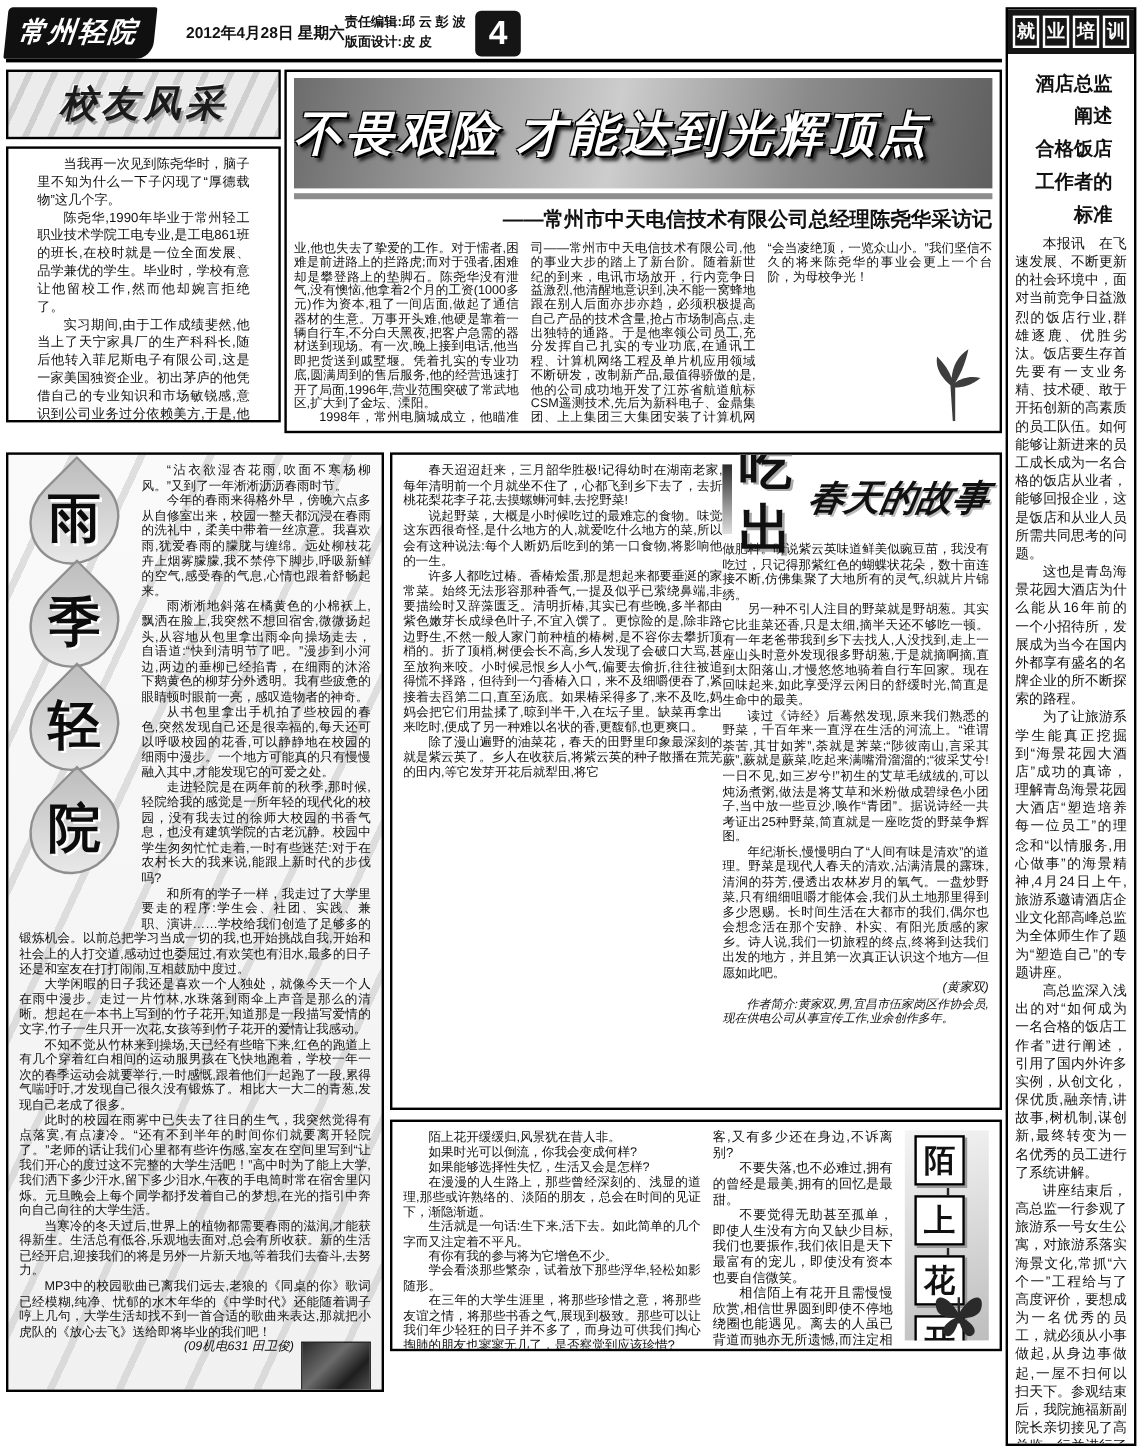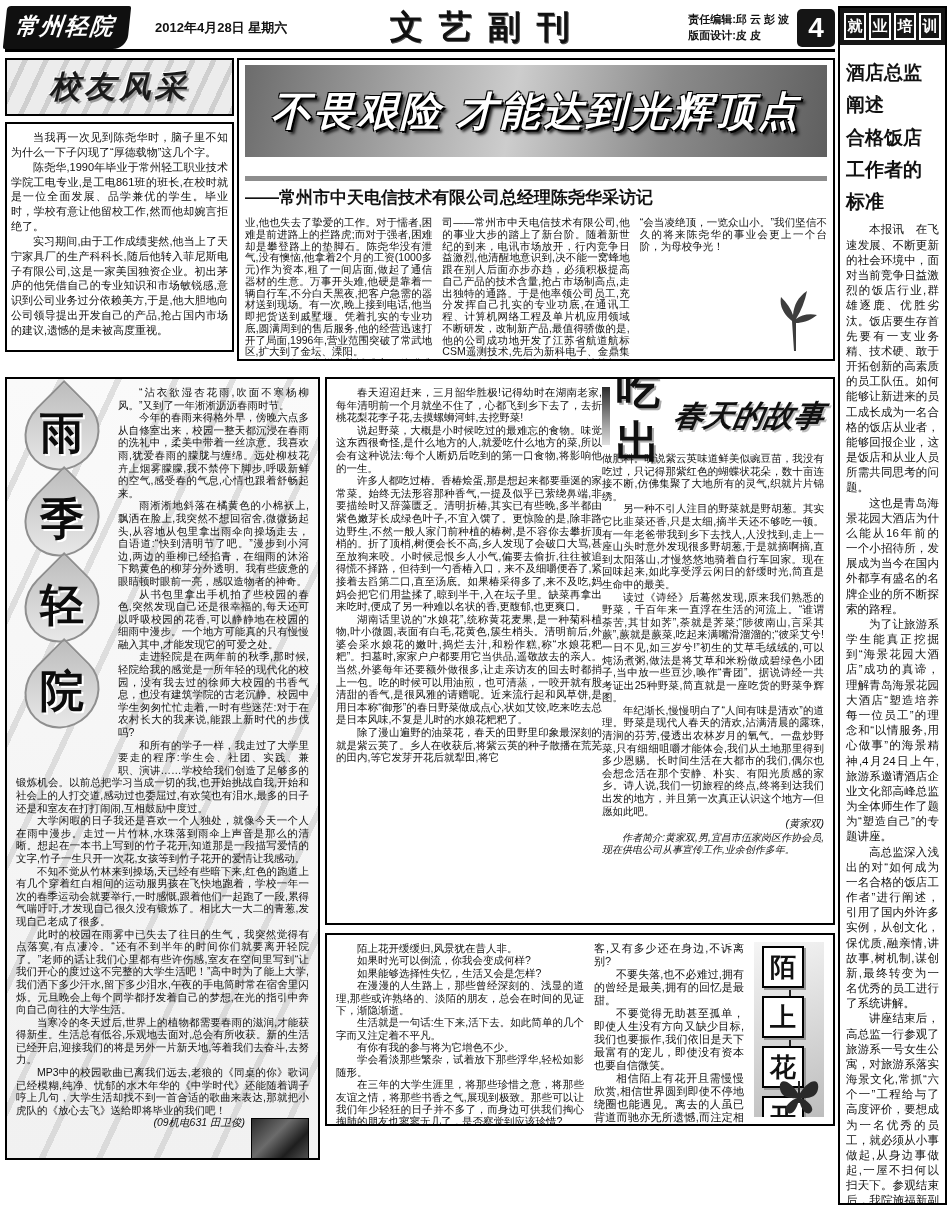--- a/index.html
+++ b/index.html
@@ -20,36 +20,36 @@
             text-shadow:1px 1px 0 #555;white-space:nowrap;}
   .mh-editors{font-size:11px;font-weight:bold;line-height:1.45;white-space:nowrap;margin-right:8px;}
   .page-num{width:38px;height:38px;background:#151515;color:#fff;font-size:28px;font-weight:bold;
             display:flex;align-items:center;justify-content:center;border-radius:5px;}
   
   .sidebar{left:838px;top:6px;width:109px;height:1199px;padding:0;overflow:hidden;}
   .sb-head{background:#161616;display:flex;gap:3px;padding:5px 4px;}
   .sb-head span{flex:1;text-align:center;color:#fff;border:2px solid #fff;font-weight:bold;
                 font-size:15px;padding:2px 0;}
   .sb-body{padding:6px 6px;font-size:11.5px;line-height:1.32;}
-  .sb-title{text-align:left;font-weight:bold;font-size:19px;line-height:1.7;text-indent:0;margin:6px 0 4px;}
+  .sb-title{text-align:right;font-weight:bold;font-size:16px;line-height:1.7;text-indent:0;margin:6px 12px 4px;}
   .sb-byline{text-align:right;font-style:italic;text-indent:0;margin-top:2px;}
   
   .alumni-logo{left:5px;top:58px;width:229px;height:58px;display:flex;align-items:center;justify-content:center;
      background:repeating-linear-gradient(115deg,#ececec 0 14px,#cfcfcf 14px 19px);}
   .alumni-logo-text{font-size:31px;font-weight:bold;font-style:italic;letter-spacing:4px;
      color:#1a1a1a;text-shadow:2px 2px 0 #9a9a9a,-1px -1px 0 #fff;}
-  .alumni-text{left:5px;top:122px;width:229px;height:230px;padding:6px 4px;font-size:11px;
+  .alumni-text{left:5px;top:122px;width:229px;height:230px;padding:6px 24px;font-size:11px;
      line-height:1.35;overflow:hidden;}
   
   .feature{left:237px;top:58px;width:598px;height:303px;padding:5px 6px;overflow:hidden;}
   .feat-banner{height:92px;background:linear-gradient(100deg,#6c6c6c 0%,#9a9a9a 22%,#cdcdcd 46%,#8b8b8b 72%,#5f5f5f 100%);
-     display:flex;align-items:center;justify-content:center;}
+     display:flex;align-items:center;justify-content:flex-start;}
   .feat-headline{font-size:40px;font-weight:bold;font-style:italic;letter-spacing:3px;color:#fff;
      white-space:nowrap;text-shadow:2px 2px 0 #000,-1px -1px 0 #000,1px -1px 0 #000,-1px 1px 0 #000,4px 4px 3px #222;}
-  .feat-sub{border-top:5px solid #8d8d8d;margin-top:19px;padding:5px 0 4px;text-align:left;
+  .feat-sub{border-top:5px solid #8d8d8d;margin-top:4px;padding:5px 0 4px;text-align:right;
      font-size:17px;font-weight:bold;white-space:nowrap;text-indent:0;}
   .feat-cols{display:flex;gap:10px;padding-top:4px;font-size:10.5px;line-height:1.12;height:152px;overflow:hidden;}
   .feat-col{flex:1;}
   .feat-plant{position:absolute;right:10px;bottom:8px;width:58px;height:66px;opacity:.85;}
   
   .rain{left:5px;top:377px;width:315px;height:783px;padding:7px 9px;
      background:
        repeating-linear-gradient(115deg,rgba(255,255,255,0) 0 46px,rgba(190,190,190,.45) 46px 52px),
        linear-gradient(#fafafa,#f1f1f1);
      font-size:10.5px;line-height:1.2;overflow:hidden;}
@@ -86,21 +86,20 @@
   .butterfly{position:absolute;right:2px;bottom:2px;width:46px;height:40px;}
 </style>
 </head>
 <body>
 
 <div class="page">
 
   <div class="masthead">
     <div class="logo">常州轻院</div>
     <div class="mh-date">2012年4月28日 星期六</div>
-    <div class="mh-title">文艺副刊</div>
     <div class="mh-editors">
       <div>责任编辑:邱 云 彭 波</div>
       <div>版面设计:皮 皮</div>
     </div>
     <div class="page-num">4</div>
   </div>
 
   <div class="box sidebar">
     <div class="sb-head">
         <span>就</span>
@@ -195,21 +194,20 @@
     <div class="rain-photo"></div>
     <p class="byline">(09机电631 田卫俊)</p>
   </div>
 
   <div class="box food">
     <div class="food-wrap">
       <div class="food-left">
           <p>春天迢迢赶来，三月韶华胜极!记得幼时在湖南老家,每年清明前一个月就坐不住了，心都飞到乡下去了，去折桃花梨花李子花,去摸螺蛳河蚌,去挖野菜!</p>
           <p>说起野菜，大概是小时候吃过的最难忘的食物。味觉这东西很奇怪,是什么地方的人,就爱吃什么地方的菜,所以会有这种说法:每个人断奶后吃到的第一口食物,将影响他的一生。</p>
           <p>许多人都吃过椿。香椿烩蛋,那是想起来都要垂涎的家常菜。始终无法形容那种香气,一提及似乎已萦绕鼻端,非要描绘时又辞藻匮乏。清明折椿,其实已有些晚,多半都由紫色嫩芽长成绿色叶子,不宜入馔了。更惊险的是,除非路边野生,不然一般人家门前种植的椿树,是不容你去攀折顶梢的。折了顶梢,树便会长不高,乡人发现了会破口大骂,甚至放狗来咬。小时候忌恨乡人小气,偏要去偷折,往往被追得慌不择路，但待到一勺香椿入口，来不及细嚼便吞了,紧接着去舀第二口,直至汤底。如果椿采得多了,来不及吃,妈妈会把它们用盐揉了,晾到半干,入在坛子里。缺菜再拿出来吃时,便成了另一种难以名状的香,更馥郁,也更爽口。</p>
-          <p>湖南话里说的“水娘花”,统称黄花麦果,是一种菊科植物,叶小微圆,表面有白毛,花黄色,簇生梢头。清明前后,外婆会采水娘花的嫩叶,捣烂去汁,和粉作糕,称“水娘花粑粑”。扫墓时,家家户户都要用它当供品,遥敬故去的亲人。当然,外婆每年还要额外做很多,让走亲访友的回去时都捎上一包。吃的时候可以用油煎，也可清蒸，一咬开就有股清甜的香气,是很风雅的请赠呢。近来流行起和风草饼,是用日本称“御形”的春日野菜做成点心,状如艾饺,吃来吃去总是日本风味,不复是儿时的水娘花粑粑了。</p>
           <p>除了漫山遍野的油菜花，春天的田野里印象最深刻的就是紫云英了。乡人在收获后,将紫云英的种子散播在荒芜的田内,等它发芽开花后就犁田,将它</p>
         </div>
       <div class="food-right">
         <div class="food-title">
           <div class="food-title-bar"></div>
           <span class="food-title-main">吃出</span>
           <span class="food-title-sub">春天的故事</span>
         </div>
         <div class="no-indent-first">
             <p>做肥料。听说紫云英味道鲜美似豌豆苗，我没有吃过，只记得那紫红色的蝴蝶状花朵，数十亩连接不断,仿佛集聚了大地所有的灵气,织就片片锦绣。</p>

